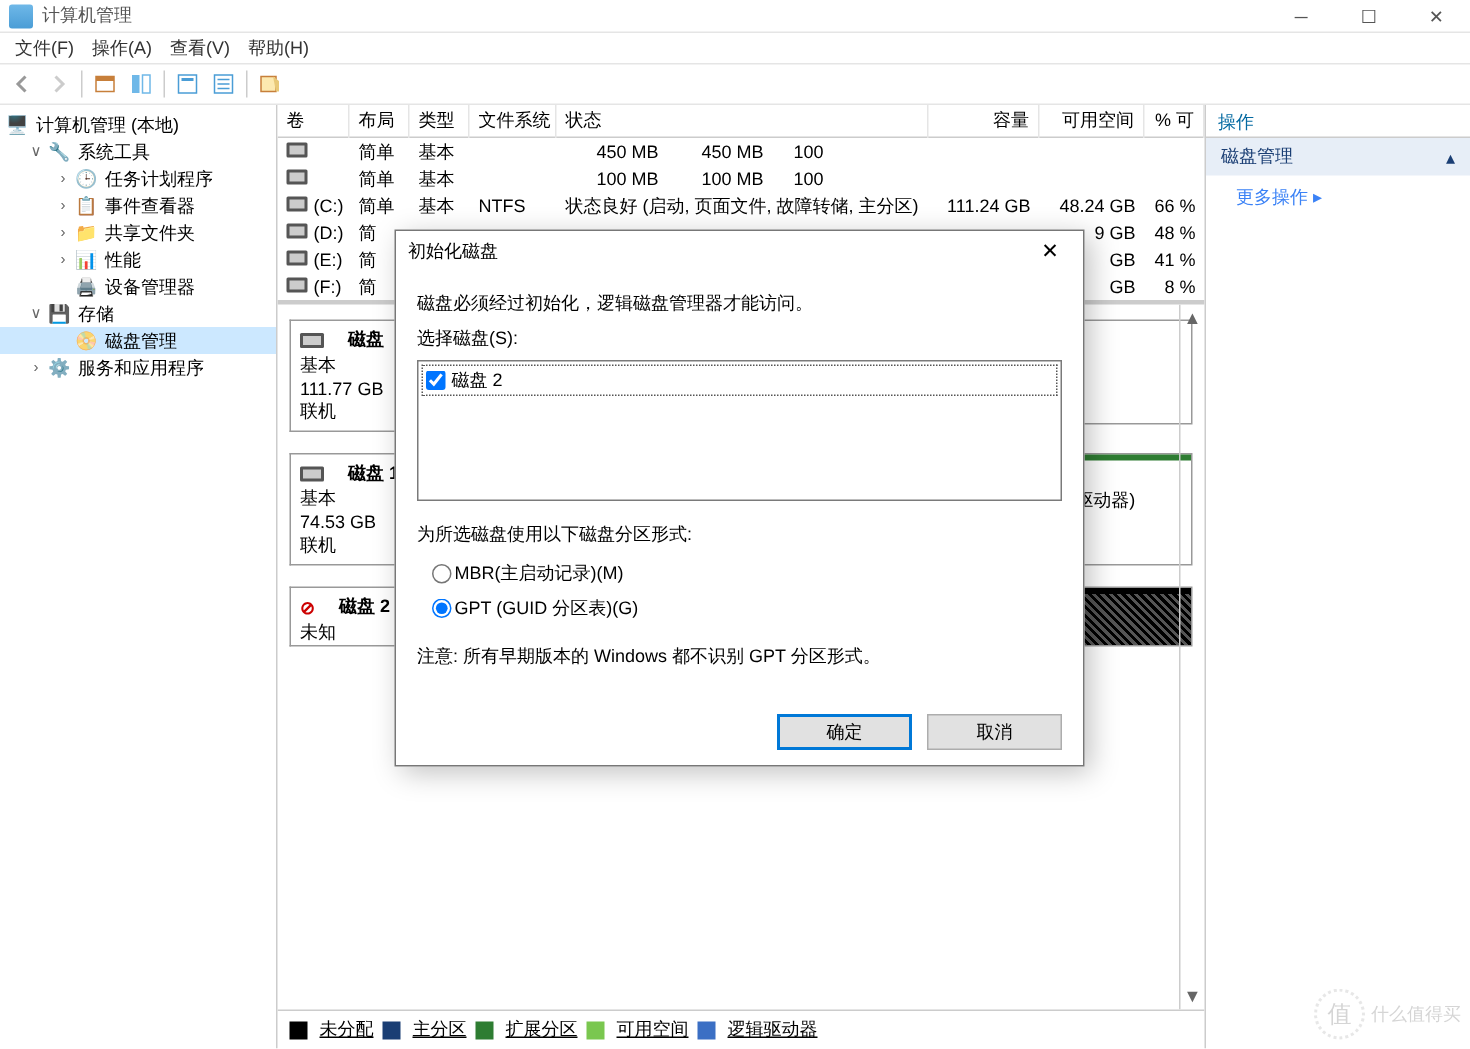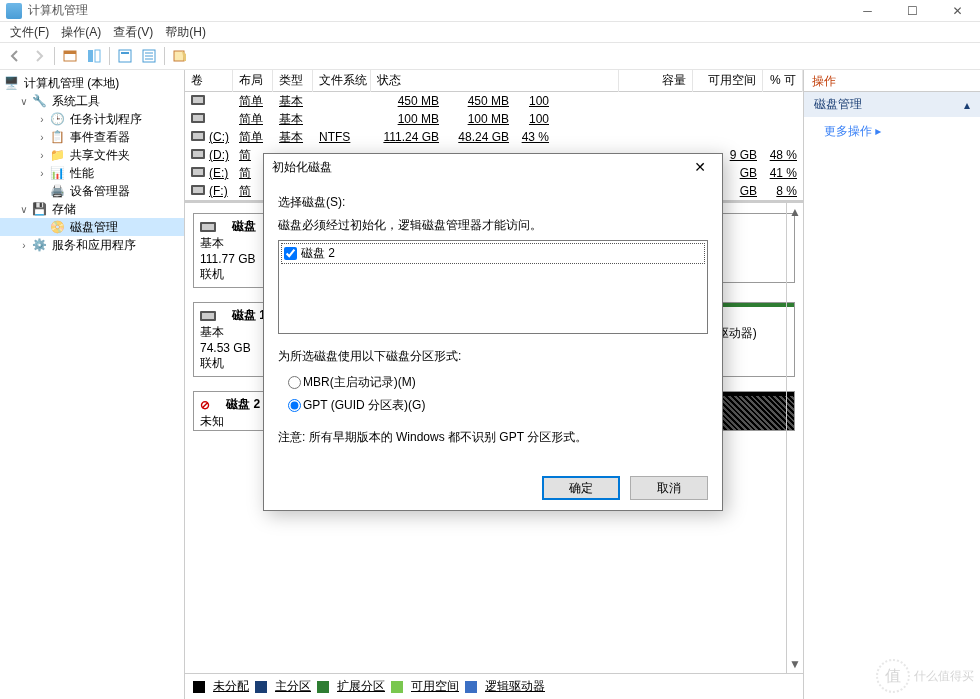--- a/index.html
+++ b/index.html
@@ -34,21 +34,21 @@
 .tree-row .tw { width: 12px; text-align: center; color: #666; font-size: 10px; }
 .tree-row .ticon { width: 16px; height: 16px; display: inline-flex; align-items: center; justify-content: center; }
 .tree-row .tlabel { padding-left: 2px; }
 .indent1 { padding-left: 18px !important; }
 .indent2 { padding-left: 36px !important; }
 
 
 .vol-header { display: flex; border-bottom: 1px solid #ccc; background: #fff; height: 22px; align-items: center; }
 .vol-header .col { padding: 3px 6px; border-right: 1px solid #e5e5e5; overflow: hidden; white-space: nowrap; }
 .vol-list { overflow: auto; }
-.vol-row { display: flex; height: 18px; align-items: center; text-decoration: underline; }
+.vol-row { display: flex; height: 18px; align-items: center; }
 .vol-row .cell { padding: 0 6px; overflow: hidden; white-space: nowrap; }
 .vol-row .vicon { width: 14px; height: 10px; background: #555; border-radius: 1px; display: inline-block; margin-right: 4px; position: relative; }
 .vol-row .vicon::after { content:""; position:absolute; top:2px; left:2px; right:2px; bottom:2px; background:#ccc; }
 
 .c-vol { width: 48px; }
 .c-layout { width: 40px; }
 .c-type { width: 40px; }
 .c-fs { width: 58px; }
 .c-status { flex: 1; }
 .c-cap { width: 74px; text-align: right; }
@@ -63,38 +63,38 @@
 .disk-label .dicon { width: 16px; height: 10px; background:#555; border-radius:1px; display:inline-block; position:relative; }
 .disk-label .dicon::after { content:""; position:absolute; top:2px; left:2px; right:2px; bottom:2px; background:#ccc; }
 .disk-parts { flex: 1; display: flex; border: 1px solid #999; }
 .part { border-right: 1px solid #999; border-top: 4px solid #2e7d32; padding: 4px 6px; font-size: 11px; overflow: hidden; }
 .part:last-child { border-right: none; }
 .part.unalloc { border-top-color: #000; background: repeating-linear-gradient(45deg,#555,#555 2px,#000 2px,#000 4px); color:#fff; }
 .legend { display: flex; gap: 6px; align-items: center; padding: 4px 8px; border-top: 1px solid #ccc; font-size: 11px; text-decoration: underline; }
 .legend .sw { width: 12px; height: 12px; display: inline-block; margin-right: 2px; }
 
 
-.right-pane .rhdr { height: 22px; border-bottom: 1px solid #ccc; padding: 3px 8px; color: #c2410c; }
+.right-pane .rhdr { height: 22px; border-bottom: 1px solid #ccc; padding: 3px 8px; color: #0369a1; }
 .right-pane .rsection { background: #e7eef7; padding: 4px 10px; color: #1a3e74; display: flex; justify-content: space-between; align-items: center; }
 .right-pane .ritem { padding: 6px 20px; color: #3b82f6; }
 
 
 .dialog { position: absolute; left: 263px; top: 153px; width: 460px; background: #fff; border: 1px solid #777; box-shadow: 4px 4px 18px rgba(0,0,0,0.25); z-index: 100; }
 .dlg-title { height: 26px; display: flex; align-items: center; padding: 0 8px; }
 .dlg-title .t { flex: 1; }
 .dlg-title .x { width: 28px; text-align: center; font-size: 14px; }
 .dlg-body { padding: 8px 14px 14px 14px; }
 .dlg-body p { margin: 6px 0; }
 .disk-select { border: 1px solid #7a7a7a; height: 94px; padding: 2px; margin-bottom: 14px; }
 .disk-select label { display: flex; align-items: center; gap: 4px; padding: 1px 2px; }
 .disk-select label.sel { border: 1px dotted #555; }
 .radio-row { display: flex; align-items: center; gap: 2px; padding: 3px 10px; }
 .radio-row input { margin: 0; }
 .dlg-btns { display: flex; justify-content: flex-end; gap: 10px; padding: 10px 14px; }
-.dlg-btns button { width: 78px; height: 24px; background: #e1e1e1; border: 1px solid #adadad; }
+.dlg-btns button { width: 90px; height: 24px; background: #e1e1e1; border: 1px solid #adadad; }
 .dlg-btns button.primary { border: 2px solid #0078d7; }
 
 
 .watermark { position: absolute; right: 6px; bottom: 6px; opacity: 0.35; display:flex; align-items:center; gap:4px; font-size: 14px; color:#888; pointer-events:none; }
 .watermark .wcircle { width:34px; height:34px; border:2px dotted #bbb; border-radius:50%; display:flex; align-items:center; justify-content:center; font-size:16px; }
 
 
 .scroll-arrows { position:absolute; right:0; top:0; bottom:0; width:17px; border-left:1px solid #ccc; display:flex; flex-direction:column; justify-content:space-between; align-items:center; color:#666; font-size:9px; padding:2px 0;}
 </style>
 </head>
@@ -248,23 +248,24 @@
           <div class="cell c-fs"></div>
           <div class="cell c-cap">100 MB</div>
           <div class="cell c-free">100 MB</div>
           <div class="cell c-pct">100</div>
         </div>
       <div class="vol-row">
           <div class="cell c-vol"><span class="vicon"></span><span>(C:)</span></div>
           <div class="cell c-layout">简单</div>
           <div class="cell c-type">基本</div>
           <div class="cell c-fs">NTFS</div>
+          <div class="cell c-status">状态良好 (启动, 页面文件, 故障转储, 主分区)</div>
           <div class="cell c-cap">111.24 GB</div>
           <div class="cell c-free">48.24 GB</div>
-          <div class="cell c-pct">43 %</div>
+          <div class="cell c-pct">66 %</div>
         </div>
       <div class="vol-row">
           <div class="cell c-vol"><span class="vicon"></span><span>(D:)</span></div>
           <div class="cell c-layout">简</div>
           <div class="cell c-type"></div>
           <div class="cell c-fs"></div>
           <div class="cell c-status"></div>
           <div class="cell c-cap"></div>
           <div class="cell c-free">9 GB</div>
           <div class="cell c-pct">48 %</div>
@@ -373,22 +374,22 @@
     <div class="ritem"><span>更多操作</span> <span>▸</span></div>
   </div>
 </div>
 
 <div class="dialog">
   <div class="dlg-title">
     <div class="t">初始化磁盘</div>
     <div class="x">✕</div>
   </div>
   <div class="dlg-body">
+    <p>磁盘必须经过初始化，逻辑磁盘管理器才能访问。</p>
     <p>选择磁盘(S):</p>
-    <p>磁盘必须经过初始化，逻辑磁盘管理器才能访问。</p>
     <div class="disk-select">
       <label class="sel">
           <input type="checkbox" checked="" style="">
           <span>磁盘 2</span>
         </label>
     </div>
     <p>为所选磁盘使用以下磁盘分区形式:</p>
     <div class="radio-row">
         <input type="radio" name="ps" style="">
         <span>MBR(主启动记录)(M)</span>

